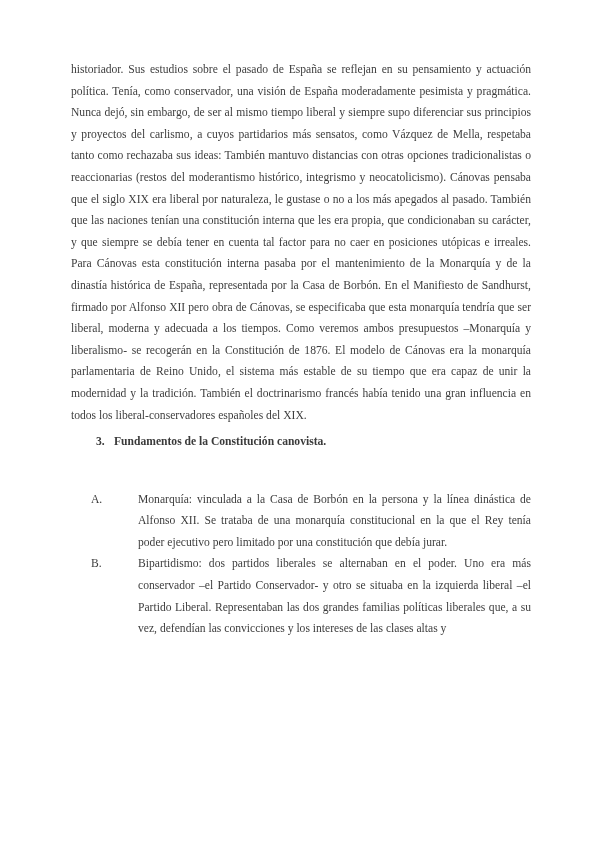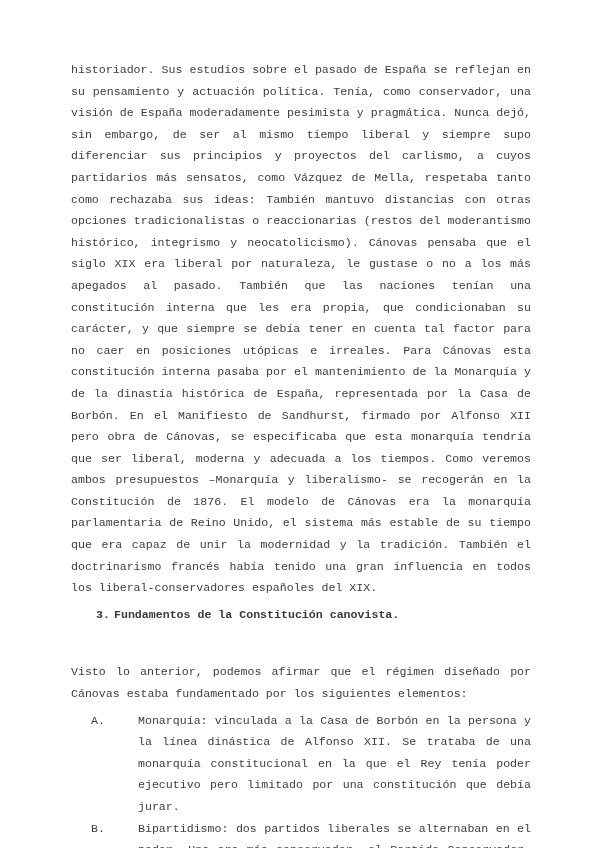--- a/index.html
+++ b/index.html
@@ -3,21 +3,21 @@
 <meta charset="utf-8">
 <style>
   * { margin: 0; padding: 0; box-sizing: border-box; }
   html, body { background: #ffffff; }
   .page {
     position: relative;
     width: 600px;
     height: 848px;
     background: #ffffff;
     padding: 59px 69px 0 71px;
-    font-family: Liberation Mono, monospace;
+    font-family: Liberation Serif, serif;
     font-size: 11.6px;
     line-height: 21.6px;
     color: #3d3d3d;
     overflow: hidden;
   }
   .para {
     text-align: justify;
     text-justify: inter-word;
   }
   .heading {
@@ -45,21 +45,20 @@
 
 <div class="page">
 
   <p class="para">historiador. Sus estudios sobre el pasado de España se reflejan en su pensamiento y actuación política. Tenía, como conservador, una visión de España moderadamente pesimista y pragmática. Nunca dejó, sin embargo, de ser al mismo tiempo liberal y siempre supo diferenciar sus principios y proyectos del carlismo, a cuyos partidarios más sensatos, como Vázquez de Mella, respetaba tanto como rechazaba sus ideas: También mantuvo distancias con otras opciones tradicionalistas o reaccionarias (restos del moderantismo histórico, integrismo y neocatolicismo). Cánovas pensaba que el siglo XIX era liberal por naturaleza, le gustase o no a los más apegados al pasado. También que las naciones tenían una constitución interna que les era propia, que condicionaban su carácter, y que siempre se debía tener en cuenta tal factor para no caer en posiciones utópicas e irreales. Para Cánovas esta constitución interna pasaba por el mantenimiento de la Monarquía y de la dinastía histórica de España, representada por la Casa de Borbón. En el Manifiesto de Sandhurst, firmado por Alfonso XII pero obra de Cánovas, se especificaba que esta monarquía tendría que ser liberal, moderna y adecuada a los tiempos. Como veremos ambos presupuestos –Monarquía y liberalismo- se recogerán en la Constitución de 1876. El modelo de Cánovas era la monarquía parlamentaria de Reino Unido, el sistema más estable de su tiempo que era capaz de unir la modernidad y la tradición. También el doctrinarismo francés había tenido una gran influencia en todos los liberal-conservadores españoles del XIX.</p>
 
   <h3 class="heading">
     <span class="h-num">3.</span>
     <span class="h-text">Fundamentos de la Constitución canovista.</span>
   </h3>
 
-  <p class="para intro">Visto lo anterior, podemos afirmar que el régimen diseñado por Cánovas estaba fundamentado por los siguientes elementos:</p>
 
   <div class="list">
 
     <div class="list-item">
       <span class="marker">A.</span>
       <span class="item-text">Monarquía: vinculada a la Casa de Borbón en la persona y la línea dinástica de Alfonso XII. Se trataba de una monarquía constitucional en la que el Rey tenía poder ejecutivo pero limitado por una constitución que debía jurar.</span>
     </div>
 
     <div class="list-item">
       <span class="marker">B.</span>

